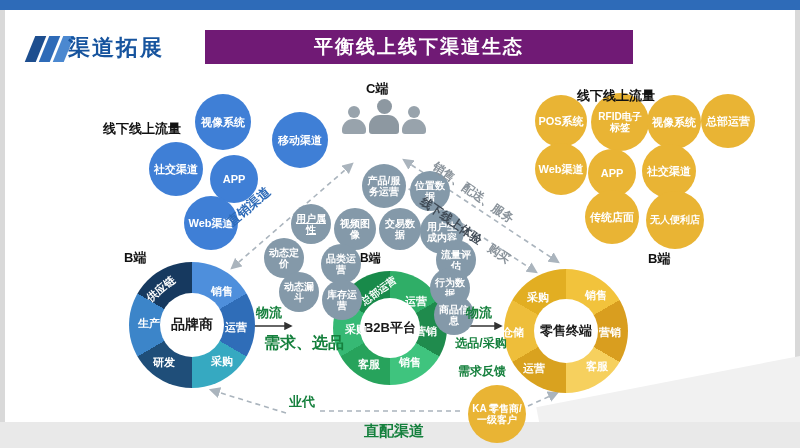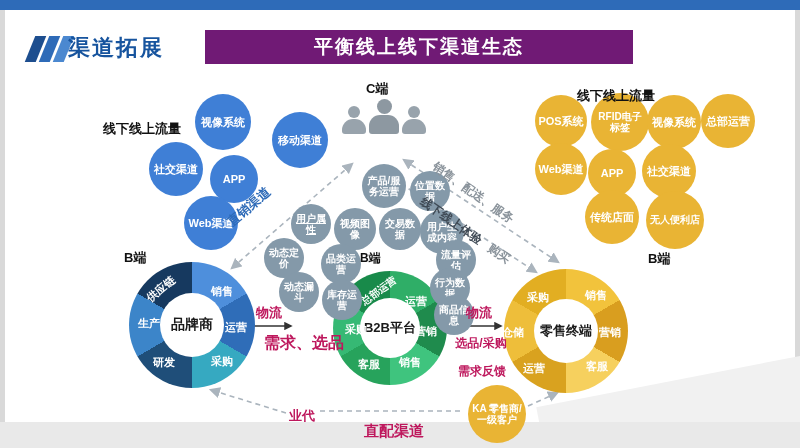--- a/index.html
+++ b/index.html
@@ -30,21 +30,21 @@
          #1f4e79 180deg 240deg,#3c85c9 240deg 300deg,#16395f 300deg 360deg);}
   .donut.platform{background:conic-gradient(#2fae67 0 60deg,#1f8b4d 60deg 120deg,#3fc47e 120deg 180deg,
          #27a35c 180deg 240deg,#36b974 240deg 300deg,#188a4a 300deg 360deg);}
   .donut.retail{background:conic-gradient(#f2c33c 0 60deg,#d99e1f 60deg 120deg,#f6d05e 120deg 180deg,
          #d9a21f 180deg 240deg,#eebe3a 240deg 300deg,#e2ae22 300deg 360deg);}
   .hole{position:absolute;background:#fff;border-radius:50%;display:flex;align-items:center;
          justify-content:center;font-weight:bold;color:#1a1a1a;text-align:center;}
   .seg{position:absolute;color:#fff;font-weight:bold;font-size:11px;transform:translate(-50%,-50%);
          white-space:nowrap;z-index:4;}
   .lbl{position:absolute;font-weight:bold;color:#111;z-index:4;white-space:nowrap;}
-  .flow-lbl{position:absolute;font-weight:bold;color:#be185d;transform:translate(-50%,-50%);
+  .flow-lbl{position:absolute;font-weight:bold;color:#15803d;transform:translate(-50%,-50%);
          white-space:nowrap;z-index:4;}
   .rot{position:absolute;font-weight:bold;white-space:nowrap;z-index:4;}
   .overlay{position:absolute;left:0;top:0;z-index:1;pointer-events:none;}
   .dash{stroke:#aab4bd;stroke-width:1.6;stroke-dasharray:5 4;fill:none;}
   .solid{stroke:#333;stroke-width:1.4;fill:none;}
   .people{position:absolute;left:342px;top:99px;display:flex;align-items:flex-end;gap:3px;z-index:3;}
   .person{display:flex;flex-direction:column;align-items:center;}
   .person .head{width:12px;height:12px;border-radius:50%;background:#98a3ac;margin-bottom:1px;}
   .person .body{width:24px;height:15px;border-radius:11px 11px 3px 3px;background:#98a3ac;}
   .person.mid .head{width:15px;height:15px;background:#8d98a1;}
@@ -172,16 +172,16 @@
   <div class="donut retail" style="left:504px;top:269px;width:124px;height:124px;">
     <div class="hole" style="inset:30px;font-size:13px;">零售终端</div>
   </div>
   <div class="seg" style="left:596px;top:295px;">销售</div>
   <div class="seg" style="left:610px;top:332px;">营销</div>
   <div class="seg" style="left:597px;top:366px;">客服</div>
   <div class="seg" style="left:534px;top:368px;">运营</div>
   <div class="seg" style="left:513px;top:332px;">仓储</div>
   <div class="seg" style="left:538px;top:297px;">采购</div>
 
-  <div class="flow-lbl" style="left:302px;top:416px;font-size:13px;z-index:4;text-align:center;">业代</div>
+  <div class="flow-lbl" style="left:302px;top:402px;font-size:13px;z-index:4;text-align:center;">业代</div>
   <div class="circle gold" style="left:468px;top:385px;width:58px;height:58px;font-size:10px;z-index:4;">KA 零售商/一级客户</div>
   <div class="flow-lbl" style="left:394px;top:431px;font-size:15px;z-index:4;">直配渠道</div>
 </div>
 
 </body></html>

